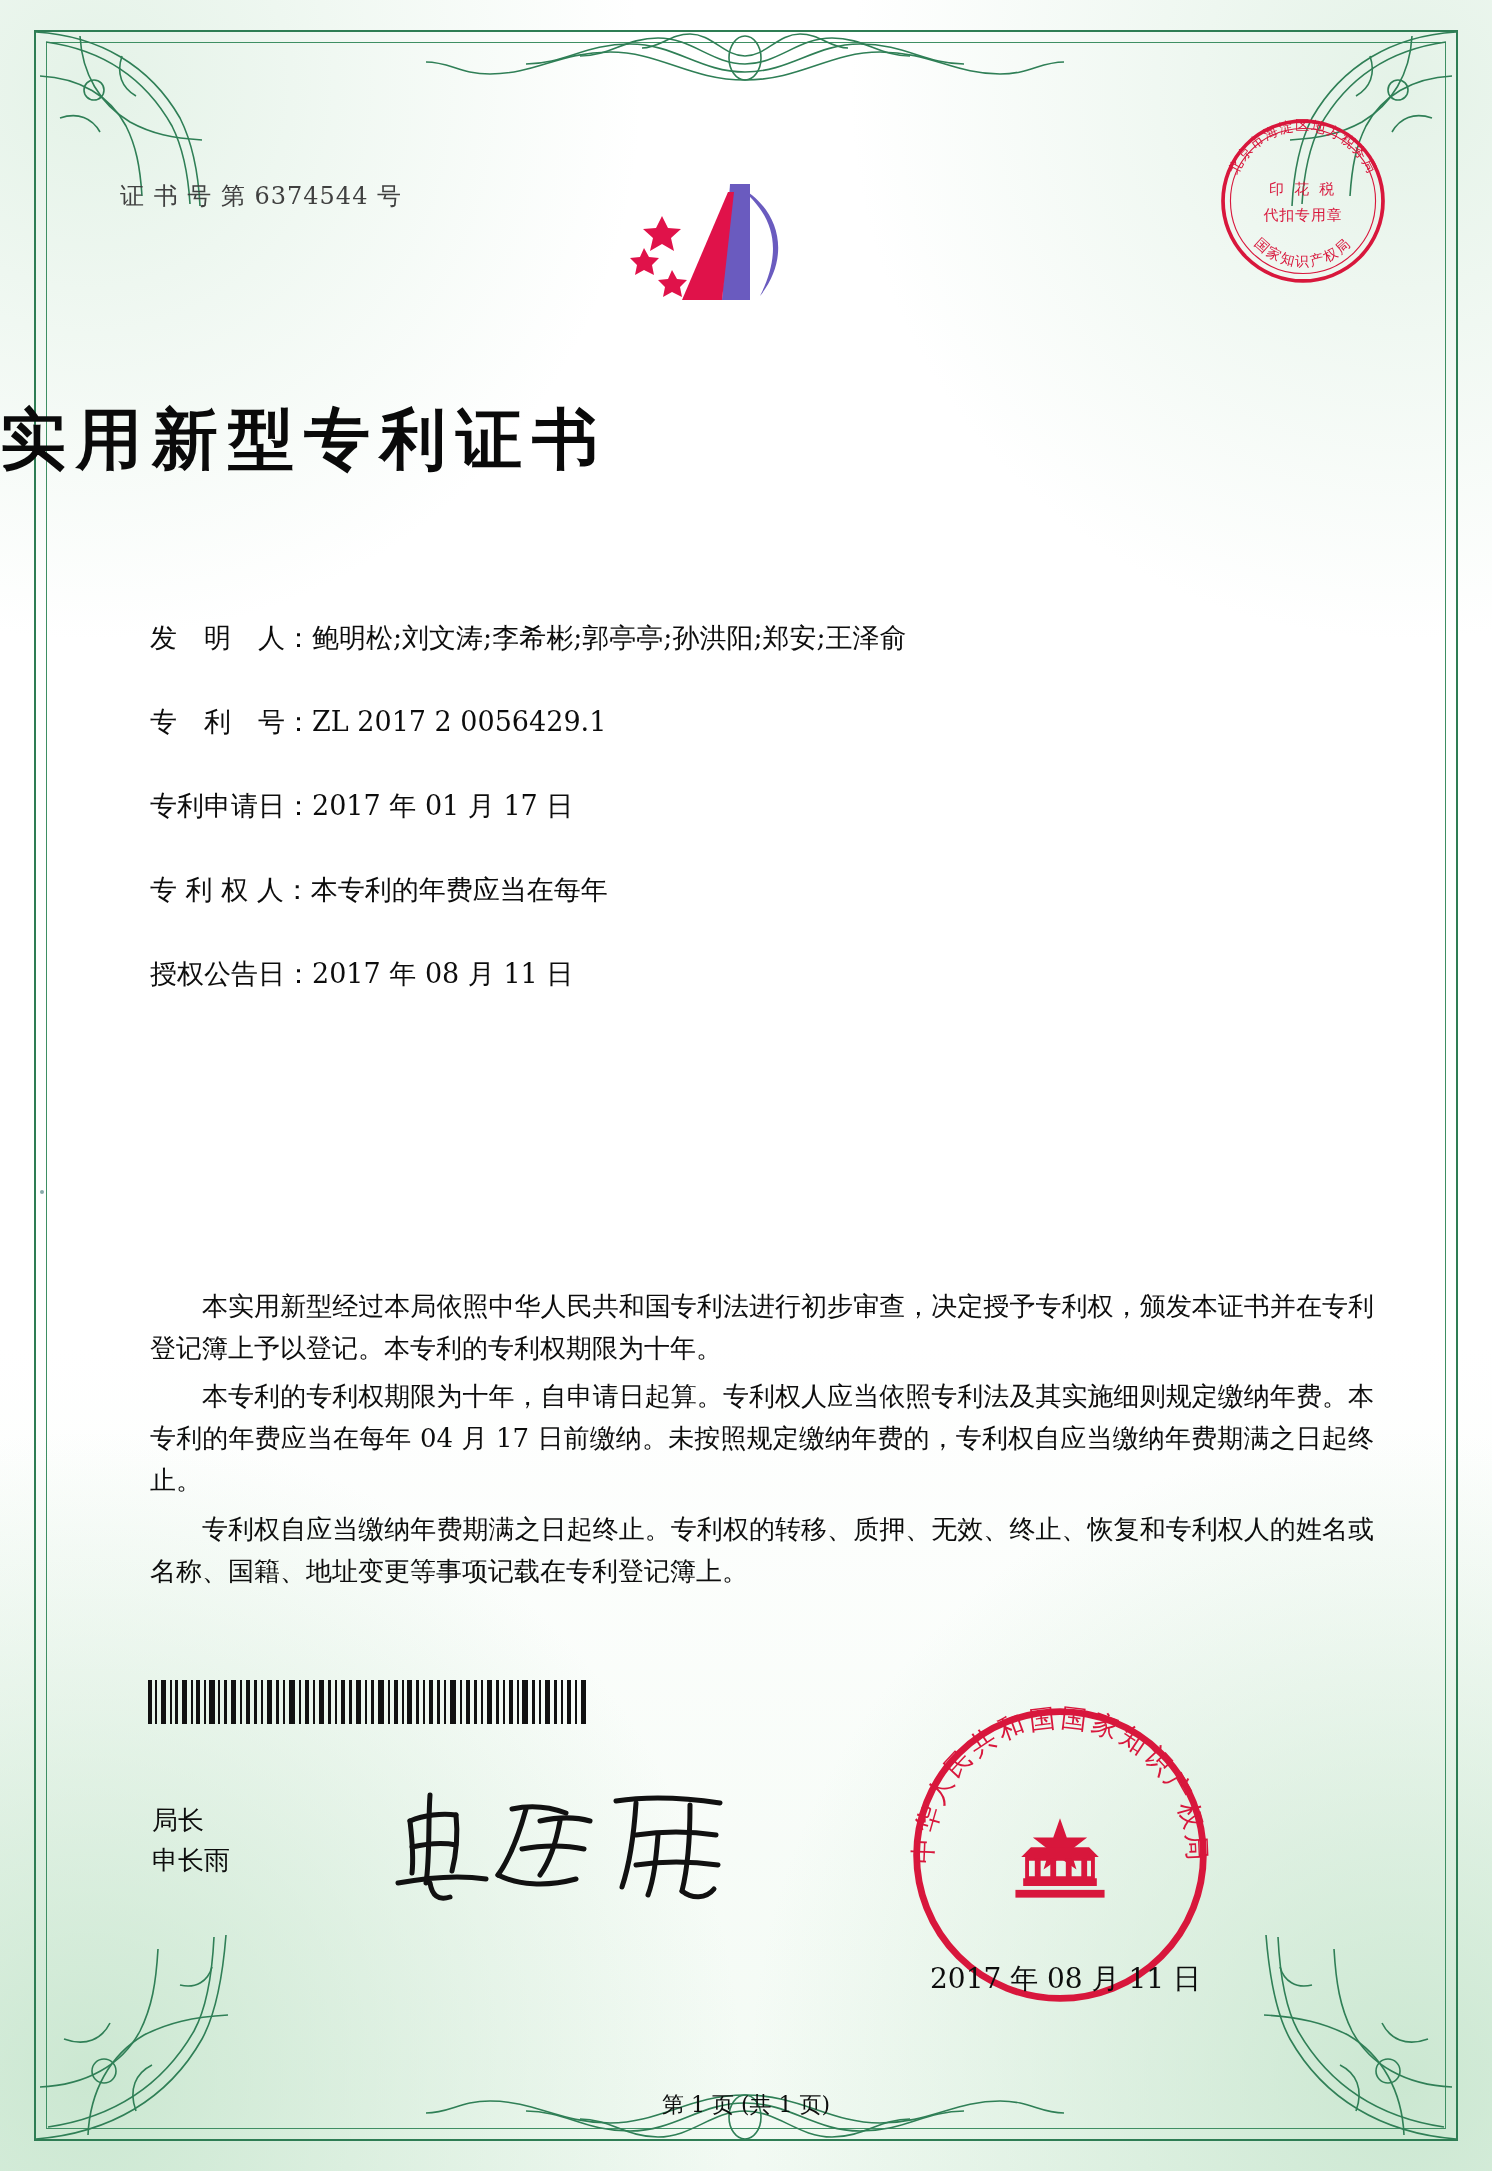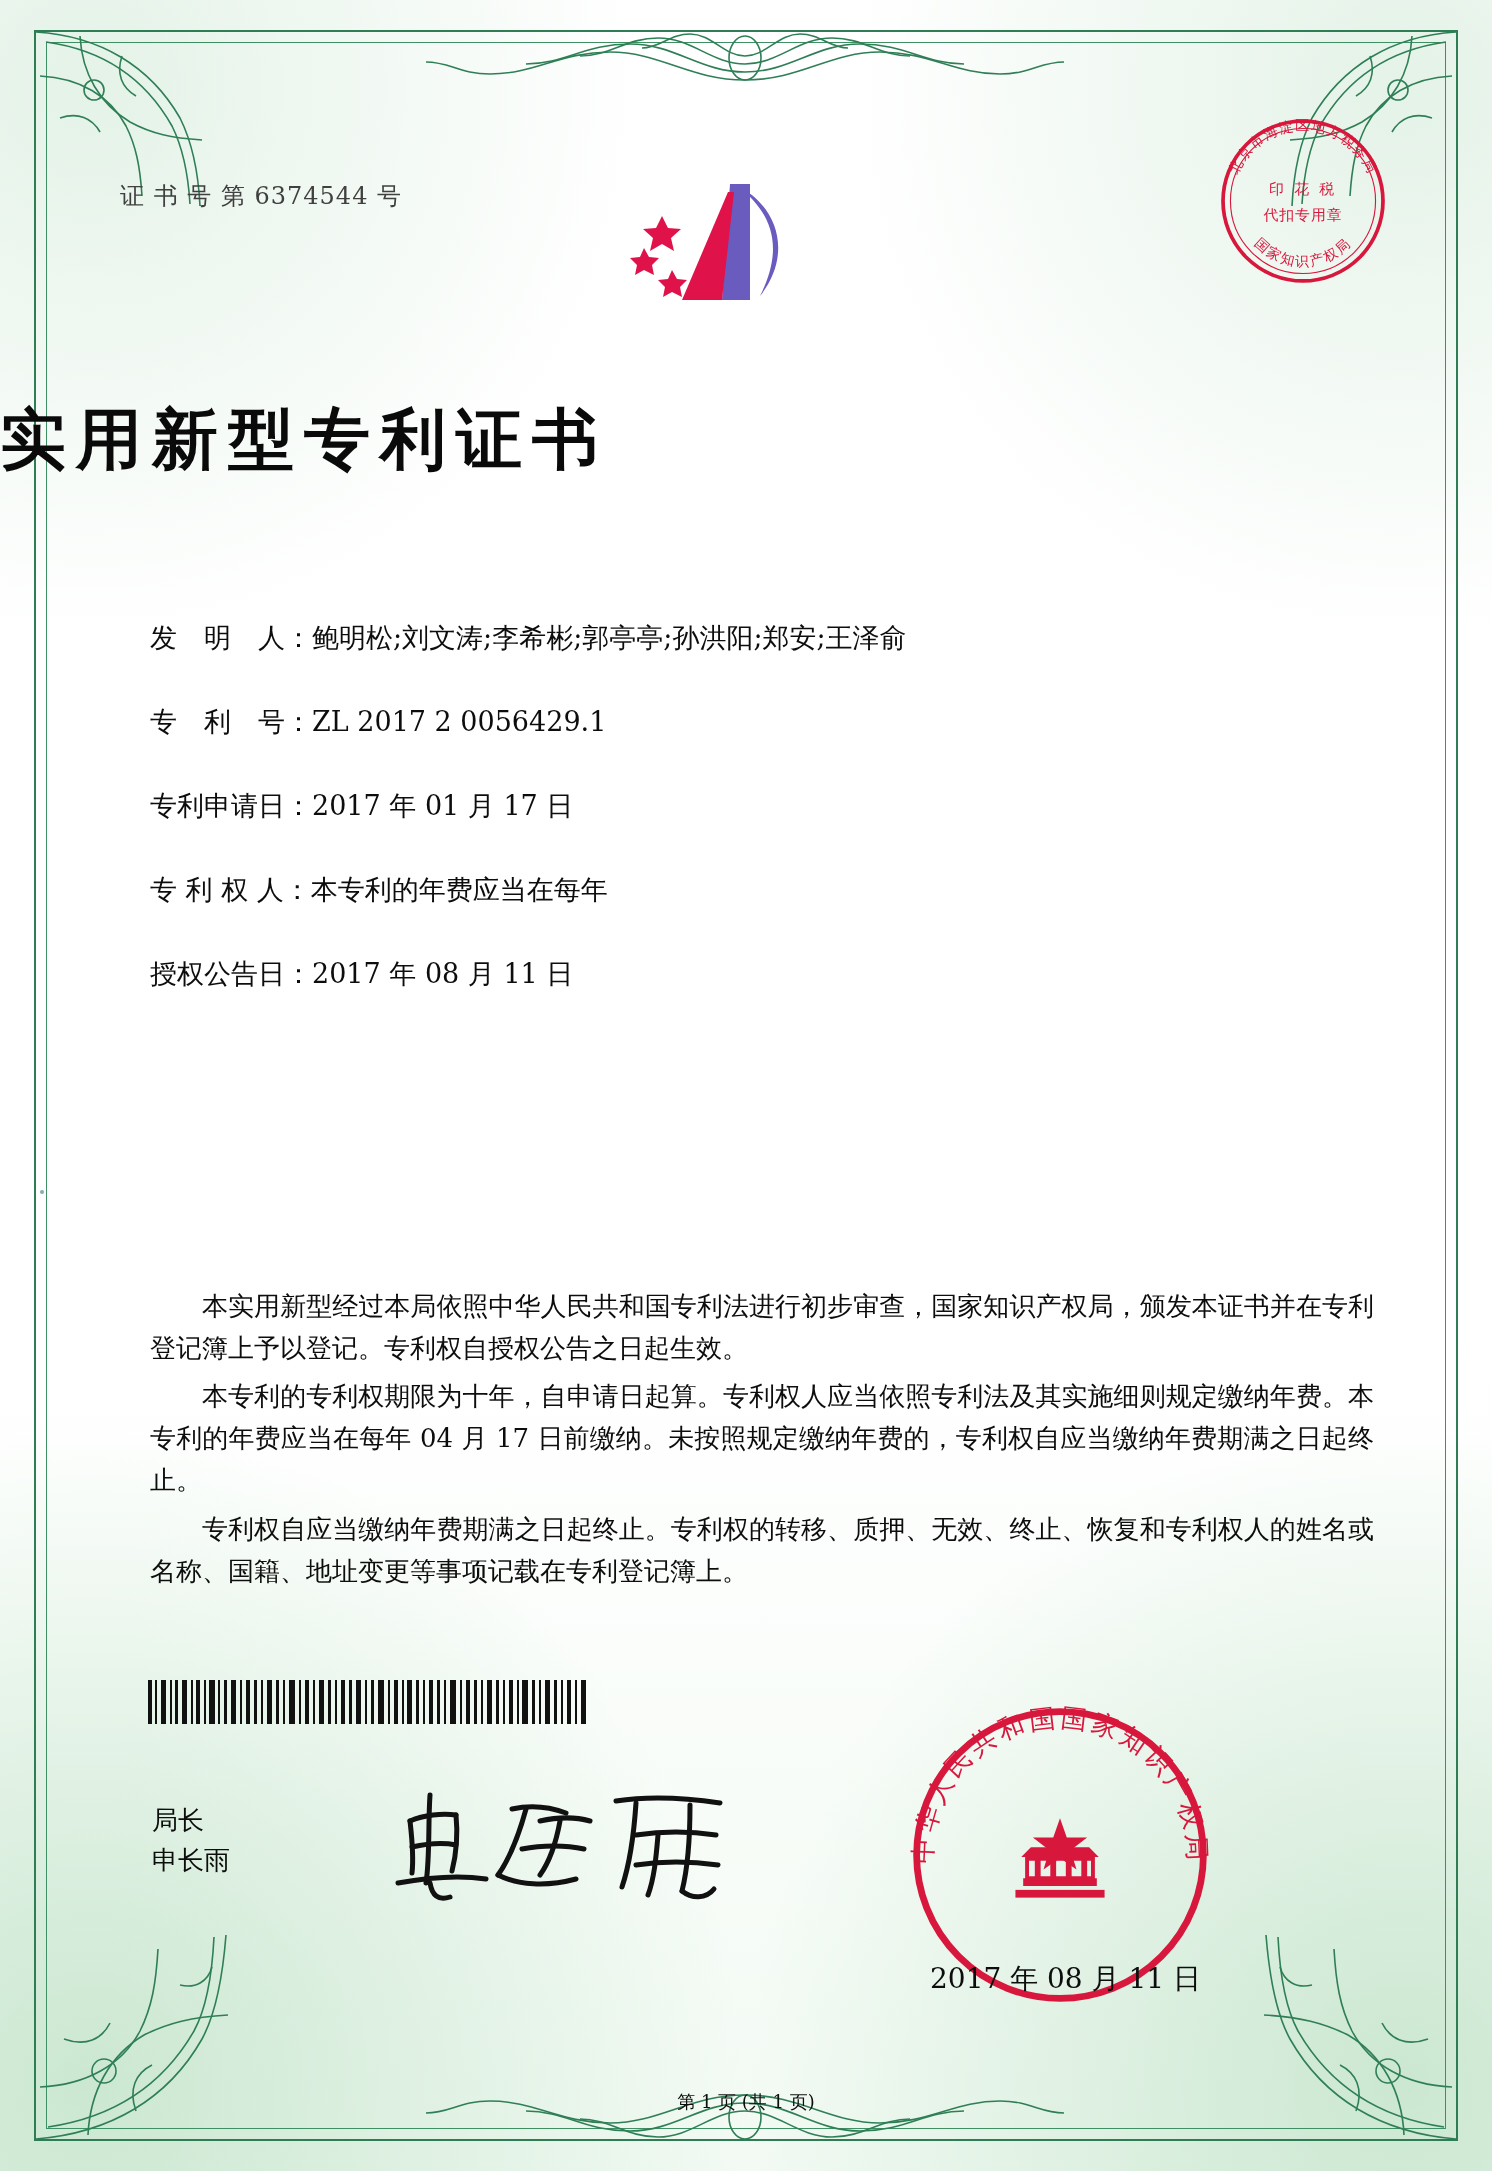--- a/index.html
+++ b/index.html
@@ -165,21 +165,21 @@
     color: #0d0d0d;
     font-family: "DejaVu Serif", "Liberation Serif", serif;
     white-space: nowrap;
   }
   .page-footer {
     position: absolute;
     left: 0;
     right: 0;
     top: 2090px;
     text-align: center;
-    font-size: 18px;
+    font-size: 22px;
     color: #0d0d0d;
     font-family: "DejaVu Serif", "Liberation Serif", serif;
   }
   .tiny-mark {
     position: absolute;
     left: 40px;
     top: 1190px;
     width: 4px;
     height: 4px;
     background: #8aa; border-radius: 50%;
@@ -315,21 +315,21 @@
     </div>
     <div class="field-row">
       <span class="field-label">专 利 权 人：</span><span class="field-value">本专利的年费应当在每年</span>
     </div>
     <div class="field-row">
       <span class="field-label">授权公告日：</span><span class="field-value">2017 年 08 月 11 日</span>
     </div>
   </div>
 
   <div class="body-text">
-    <p>本实用新型经过本局依照中华人民共和国专利法进行初步审查，国家知识产权局，颁发本证书并在专利登记簿上予以登记。专利权自授权公告之日起生效。</p>
+    <p>本实用新型经过本局依照中华人民共和国专利法进行初步审查，决定授予专利权，颁发本证书并在专利登记簿上予以登记。本专利的专利权期限为十年。</p>
     <p>本专利的专利权期限为十年，自申请日起算。专利权人应当依照专利法及其实施细则规定缴纳年费。本专利的年费应当在每年 04 月 17 日前缴纳。未按照规定缴纳年费的，专利权自应当缴纳年费期满之日起终止。</p>
     <p>专利权自应当缴纳年费期满之日起终止。专利权的转移、质押、无效、终止、恢复和专利权人的姓名或名称、国籍、地址变更等事项记载在专利登记簿上。</p>
   </div>
 
   <svg class="barcode" viewBox="0 0 440 44" preserveAspectRatio="none">
     <g fill="#111">
       <rect x="0" y="0" width="4" height="44"></rect>
         <rect x="7" y="0" width="2" height="44"></rect>
       <rect x="13" y="0" width="5" height="44"></rect>
         <rect x="22" y="0" width="2" height="44"></rect>

